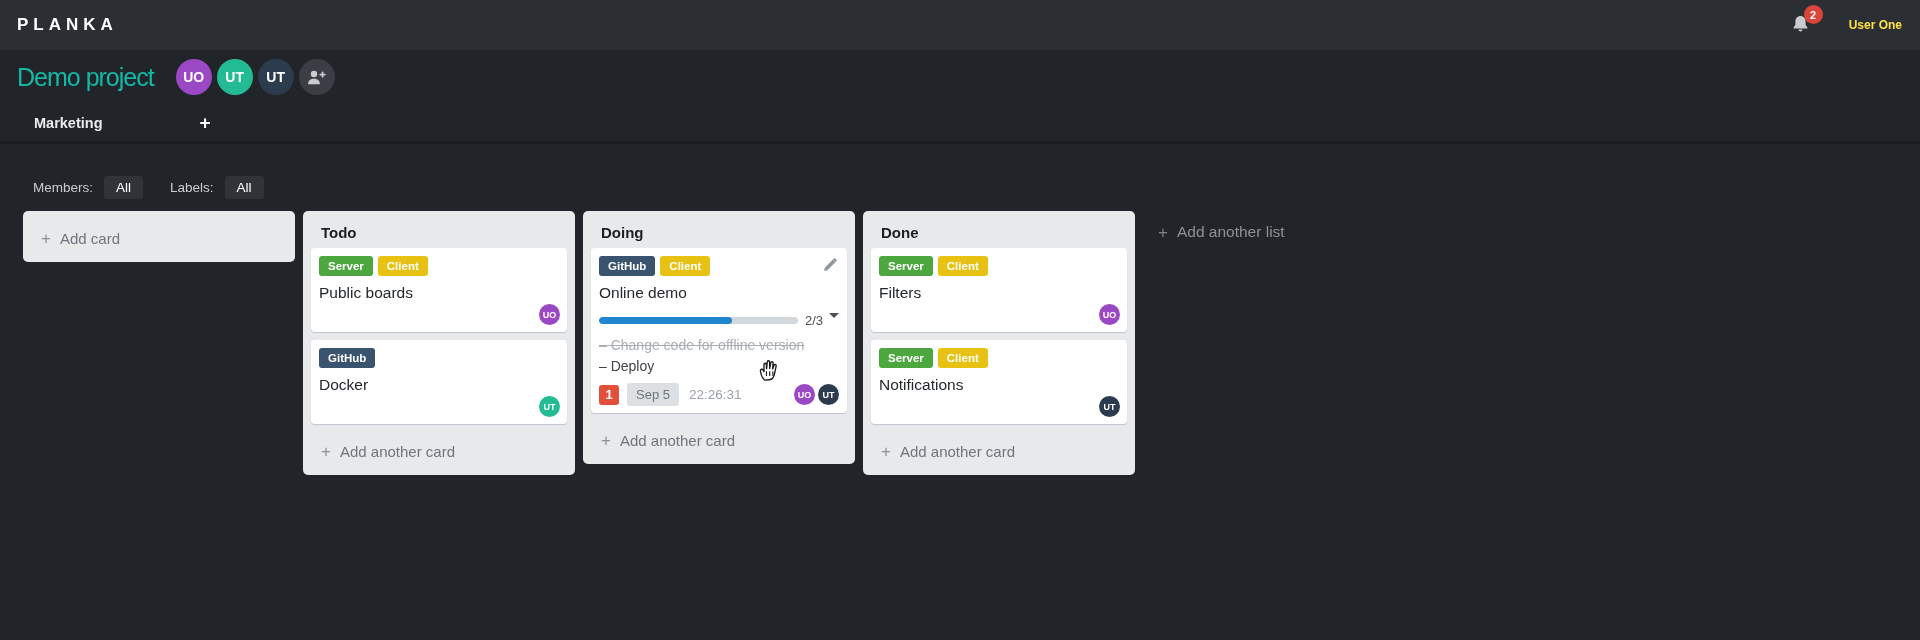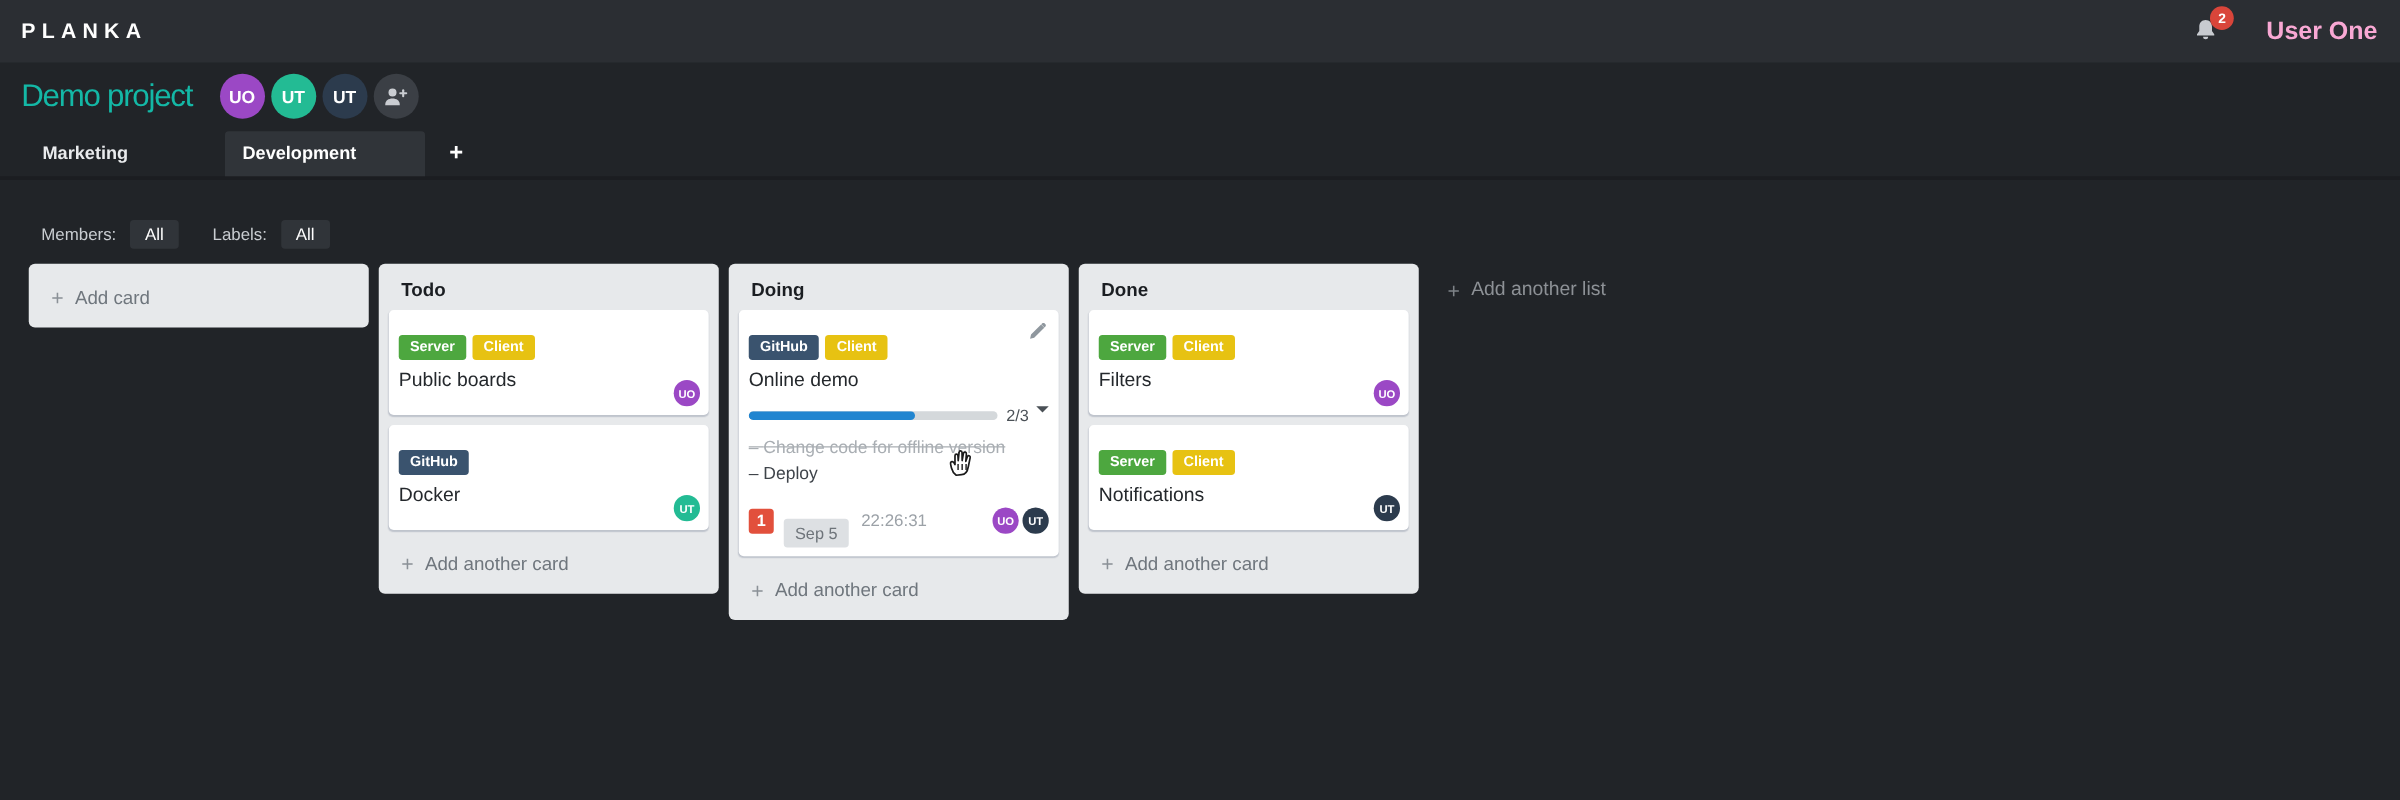--- a/index.html
+++ b/index.html
@@ -20,21 +20,21 @@
   .logo { font-size:17px; font-weight:bold; letter-spacing:5px; color:#fff; cursor:default; }
   .topbar-right { display:flex; align-items:center; }
   .bell-wrap { position:relative; width:24px; height:24px; margin-right:36px; }
   .bell-wrap svg { display:block; }
   .notif-bubble {
     position:absolute; top:-8px; right:-10px;
     width:19px; height:19px; border-radius:50%;
     background:#d9453a; color:#fff; font-size:11px; font-weight:bold;
     display:flex; align-items:center; justify-content:center;
   }
-  .username { font-size:20px; font-weight:bold; color:#f9a8d4; }
+  .username { font-size:12px; font-weight:bold; color:#fde047; }
 
   
   .project-header { display:flex; align-items:center; padding:9px 0 0 17px; }
   .project-title { font-size:25px; font-weight:normal; letter-spacing:-1px; color:#14b8a6; }
   .avatars { display:flex; align-items:center; gap:5px; margin-left:22px; }
   .avatar-lg {
     width:36px; height:36px; border-radius:50%;
     display:flex; align-items:center; justify-content:center;
     font-size:14px; font-weight:bold; color:#fff;
   }
@@ -68,21 +68,21 @@
 
   
   .board { display:flex; align-items:flex-start; padding:12px 0 0 23px; }
   .list {
     width:272px; flex-shrink:0; background:#e7e9eb; border-radius:5px;
     padding:8px; margin-right:8px; color:#24282c;
   }
   .list-title { font-size:15px; font-weight:bold; color:#1b1e22; padding:5px 10px 7px; cursor:pointer; }
   .card {
     background:#fff; border-radius:4px; box-shadow:0 1px 1px rgba(9,30,66,.18);
-    padding:20px 8px 7px; margin-bottom:8px; position:relative; cursor:pointer;
+    padding:8px 8px 7px; margin-bottom:8px; position:relative; cursor:pointer;
   }
   .card.simple { height:84px; }
   .card-labels { display:flex; gap:5px; align-items:center; }
   .label {
     color:#fff; font-weight:bold; font-size:11.5px; line-height:1.25;
     padding:3px 9px; border-radius:3px;
   }
   .card-title { font-size:15.5px; color:#24282c; margin-top:8px; }
   .corner-members { position:absolute; right:7px; bottom:7px; display:flex; gap:3px; }
   .avatar-sm {
@@ -105,21 +105,21 @@
   .task.done { color:#a9aeb3; text-decoration:line-through; }
 
   .card-footer { display:flex; align-items:center; margin-top:6px; }
   .notif-count {
     width:20px; height:20px; border-radius:3px; background:#e2503c;
     color:#fff; font-size:13px; font-weight:bold;
     display:flex; align-items:center; justify-content:center; margin-right:8px;
   }
   .due-badge {
     background:#dde0e3; color:#6e747a; font-size:13px;
-    padding:4px 9px; border-radius:3px; margin-right:10px; cursor:pointer;margin-top:20px;
+    padding:4px 9px; border-radius:3px; margin-right:10px; cursor:pointer;
   }
   .timer { color:#9ba1a7; font-size:13.5px; cursor:pointer; }
   .footer-members { margin-left:auto; display:flex; gap:3px; }
 
   .list-add {
     display:flex; align-items:center; gap:9px;
     color:#6f767d; font-size:15px; padding:11px 10px 7px; cursor:pointer;
   }
   .plus-glyph { font-size:17px; font-weight:normal; color:#8b9197; line-height:1; }
   .add-list-btn {
@@ -161,21 +161,20 @@
           <path d="M2.2 15.6c0-3.2 2.6-4.8 5.8-4.8s5.8 1.6 5.8 4.8v.6H2.2z" fill="#c9ccd1"></path>
           <rect x="15.7" y="3.4" width="1.7" height="6.4" rx=".8" fill="#c9ccd1"></rect>
           <rect x="13.4" y="5.7" width="6.4" height="1.7" rx=".8" fill="#c9ccd1"></rect>
         </svg>
       </button>
     </div>
 </section>
 
 <nav class="tabs" id="tabs">
     <div class="tab">Marketing</div>
-    <div class="tab active">Development</div>
     <button class="add-tab-btn">+</button>
   </nav>
 <div class="tabs-divider"></div>
 
 <div class="filters">
   <span class="filter-label">Members:</span>
   <span class="chip">All</span>
   <span class="filter-gap"></span>
   <span class="filter-label">Labels:</span>
   <span class="chip">All</span>

